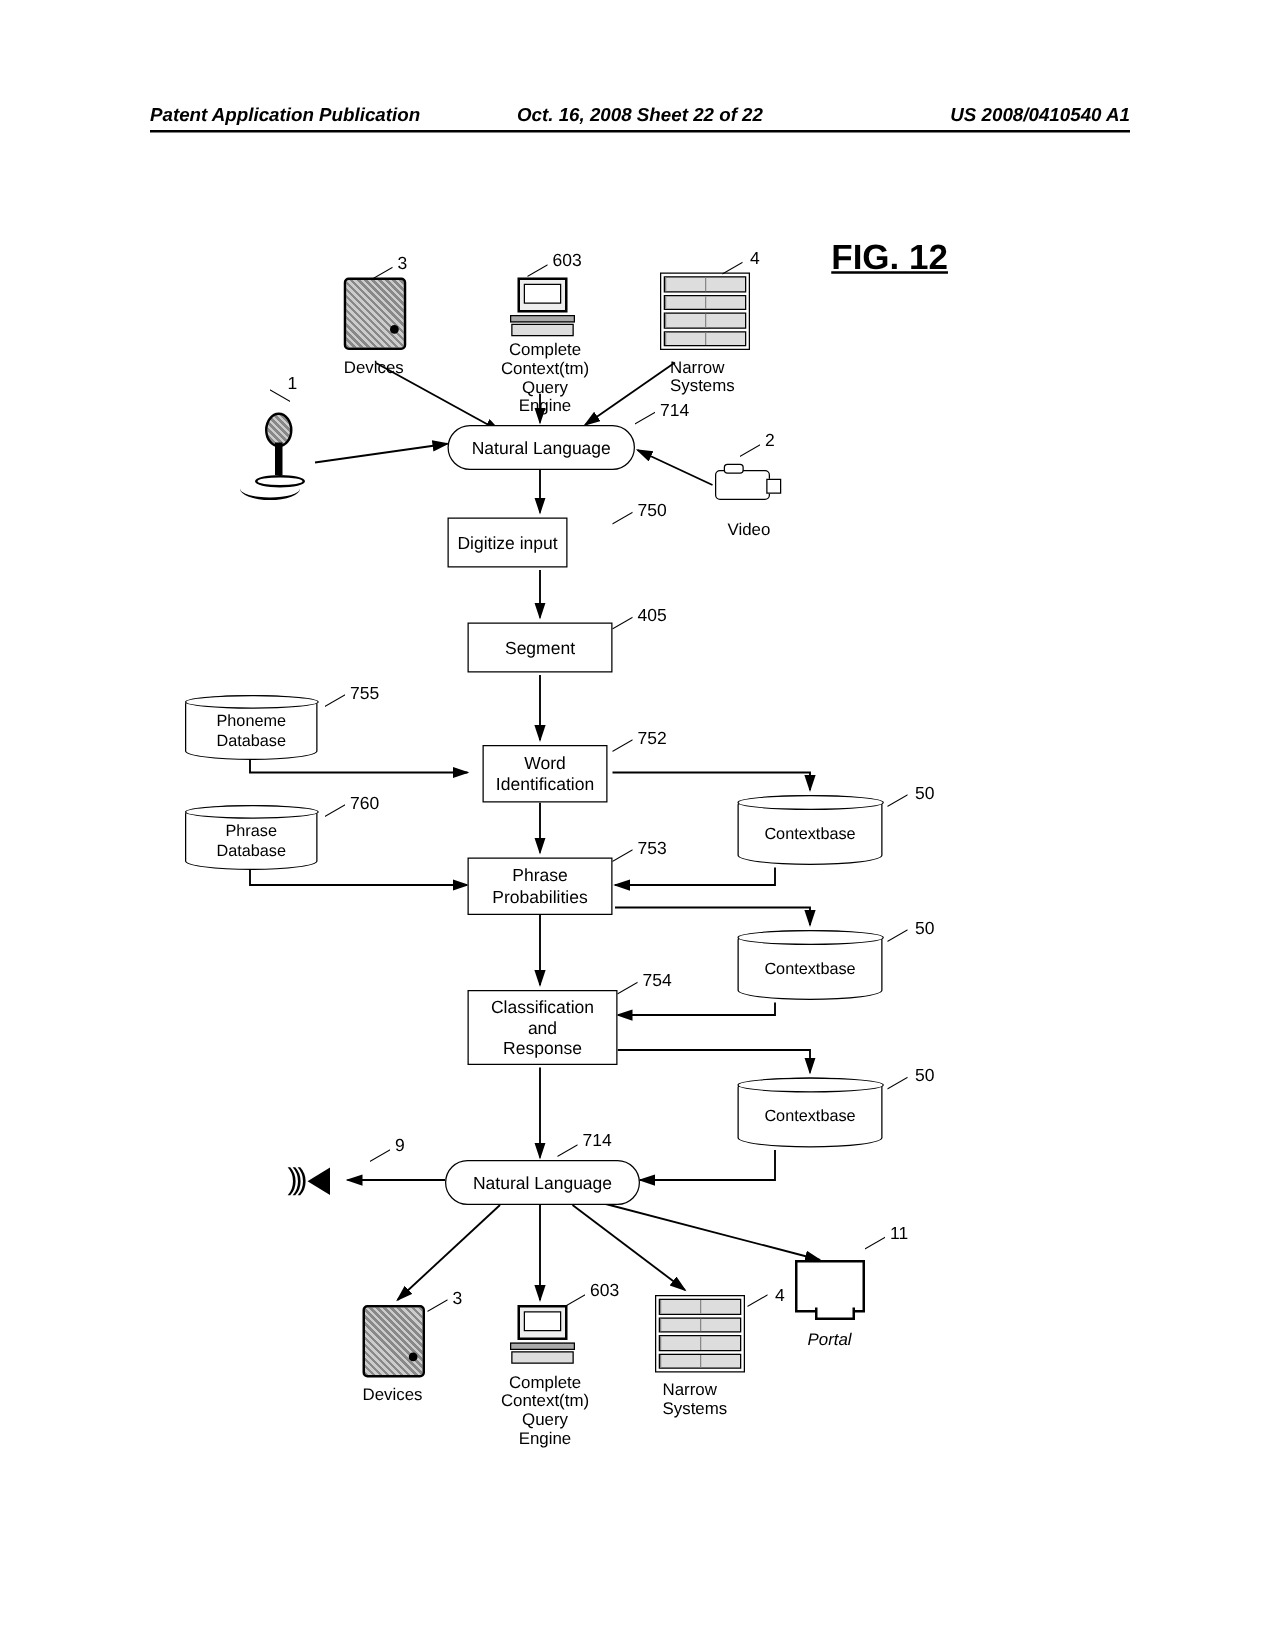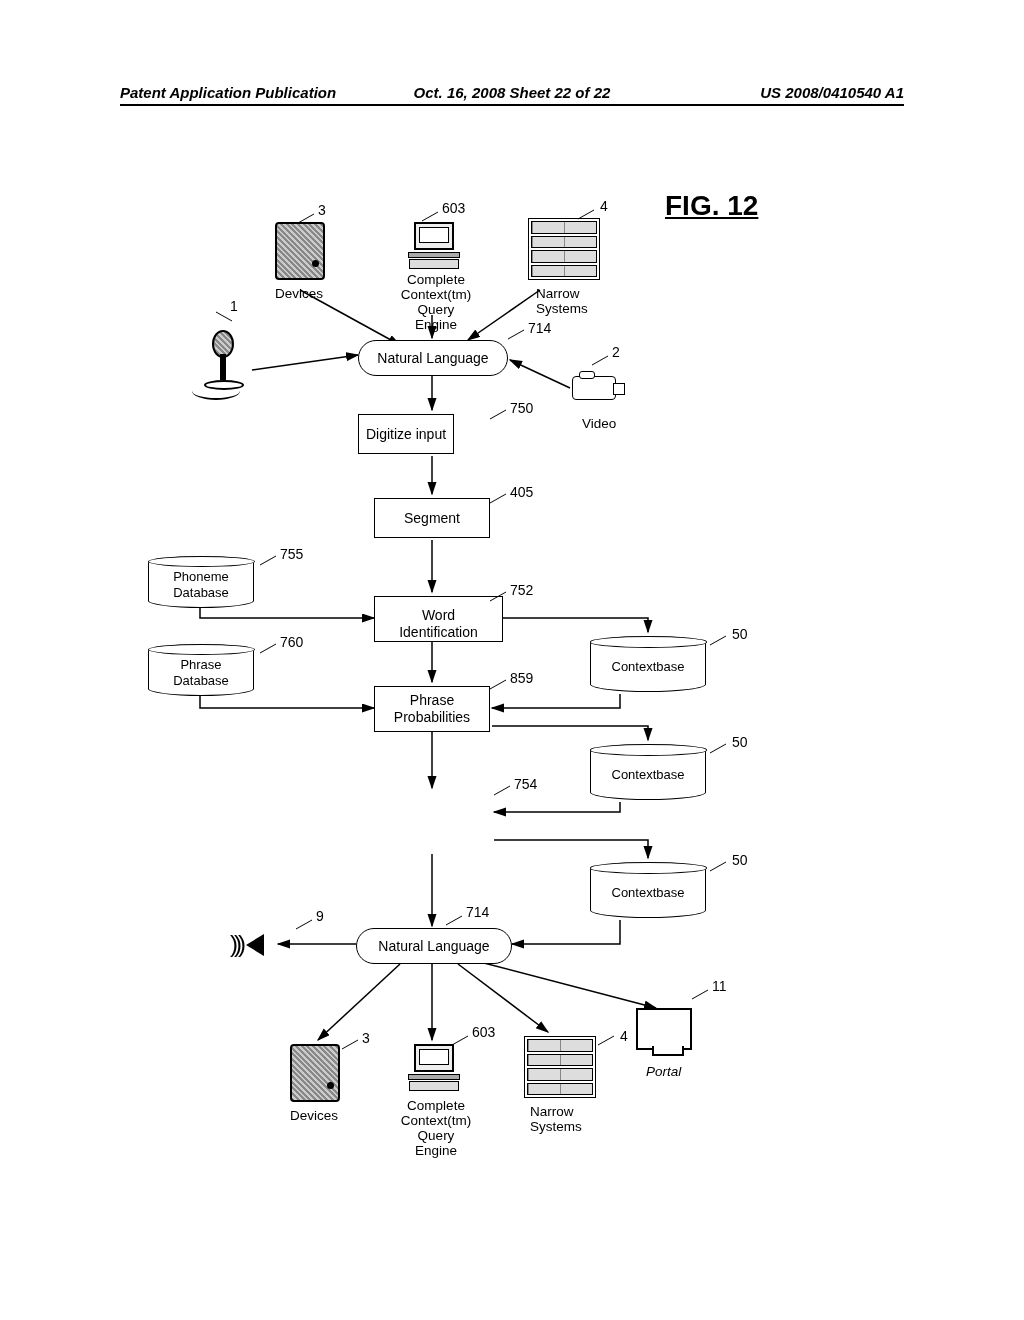--- a/index.html
+++ b/index.html
@@ -296,34 +296,39 @@
   </div>
   <div class="tick" style="left:490px; top:414px;"></div>
   <div class="ref" style="left:510px; top:400px;">750</div>
 
   <div class="box" style="position:absolute; left:374px; top:498px; width:116px; height:40px;">
     <span>Segment</span>
   </div>
   <div class="tick" style="left:490px; top:498px;"></div>
   <div class="ref" style="left:510px; top:484px;">405</div>
 
-  <div class="box" style="position:absolute; left:374px; top:596px; width:129px; height:46px; white-space:pre-line;justify-content:flex-end;">
+  <div class="box" style="position:absolute; left:386px; top:596px; width:100px; height:46px; white-space:pre-line;">
     <span>Word
 Identification</span>
   </div>
   <div class="tick" style="left:490px; top:596px;"></div>
   <div class="ref" style="left:510px; top:582px;">752</div>
 
   <div class="box" style="position:absolute; left:374px; top:686px; width:116px; height:46px; white-space:pre-line;">
     <span>Phrase
 Probabilities</span>
   </div>
   <div class="tick" style="left:490px; top:684px;"></div>
-  <div class="ref" style="left:510px; top:670px;">859</div>
-
+  <div class="ref" style="left:510px; top:670px;">753</div>
+
+  <div class="box" style="position:absolute; left:374px; top:792px; width:120px; height:60px; white-space:pre-line;">
+    <span>Classification
+and
+Response</span>
+  </div>
   <div class="tick" style="left:494px; top:790px;"></div>
   <div class="ref" style="left:514px; top:776px;">754</div>
 
   <div class="db" style="left:148px; top:556px; width:106px; height:52px;">
     <span style="margin-top:6px; white-space:pre-line;">Phoneme
 Database</span>
   </div>
   <div class="tick" style="left:260px; top:560px;"></div>
   <div class="ref" style="left:280px; top:546px;">755</div>
 

